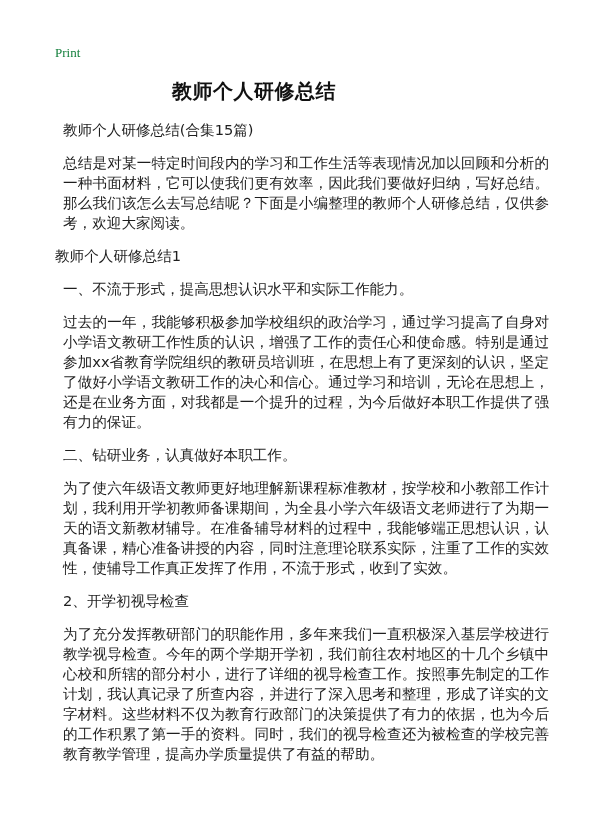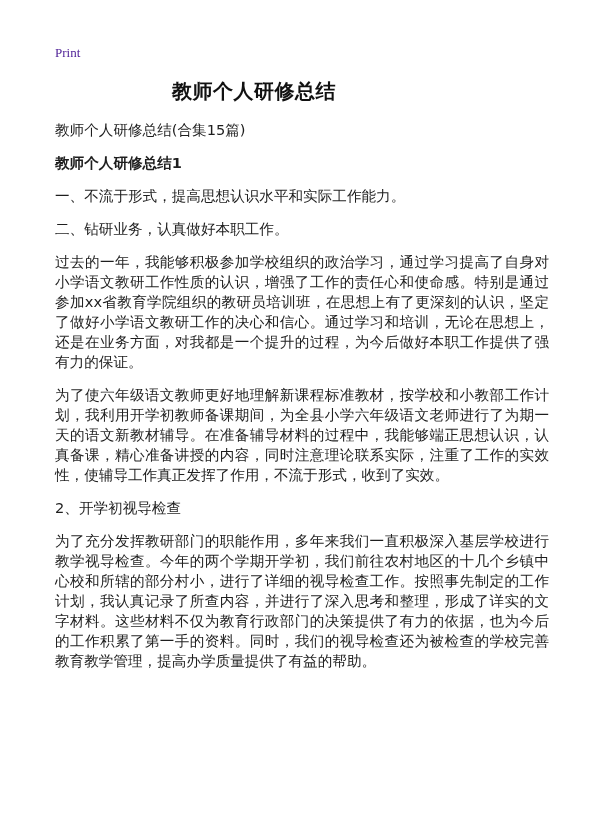--- a/index.html
+++ b/index.html
@@ -1,37 +1,38 @@
 <!DOCTYPE html>
 <html><head>
 <meta charset="utf-8">
 <style>
   html, body { margin: 0; padding: 0; background: #ffffff; }
   body { width: 600px; height: 828px; overflow: hidden; position: relative;
          font-family: "DejaVu Sans", sans-serif; color: #1a1a1a; }
   .print { position: absolute; left: 55px; top: 45px; font-family: "Liberation Serif", serif;
-           font-size: 13px; color: #4c1d95; }
+           font-size: 13px; color: #15803d; }
   .title { position: absolute; left: 0; width: 508px; top: 78px; text-align: center;
            font-size: 20px; font-weight: bold; color: #111; letter-spacing: 0.5px; }
   .content { position: absolute; left: 55px; top: 120px; width: 494px; font-size: 14.6px;
              line-height: 20px; color: #1e1e1e; }
-  .content p { margin: 0 0 13px 0; text-align: justify; word-break: break-all; }
+  .content p { margin: 0 0 13px 8px; text-align: justify; word-break: break-all; }
   .content p.subtitle { margin-bottom: 13px; }
-  .content h3 { margin: 0 0 13px 0; font-size: 14.6px; font-weight: bold; line-height: 20px; }
+  .content h3 { margin: 0 0 13px 0; font-size: 14.6px; font-weight: normal; line-height: 20px; }
 </style>
 </head>
 <body>
 
 <div class="print">Print</div>
 
 <div class="title">教师个人研修总结</div>
 
 <div class="content">
   <p class="subtitle">教师个人研修总结(合集15篇)</p>
+  <p>总结是对某一特定时间段内的学习和工作生活等表现情况加以回顾和分析的一种书面材料，它可以使我们更有效率，因此我们要做好归纳，写好总结。那么我们该怎么去写总结呢？下面是小编整理的教师个人研修总结，仅供参考，欢迎大家阅读。</p>
   <h3>教师个人研修总结1</h3>
   <p>一、不流于形式，提高思想认识水平和实际工作能力。</p>
+  <p>过去的一年，我能够积极参加学校组织的政治学习，通过学习提高了自身对小学语文教研工作性质的认识，增强了工作的责任心和使命感。特别是通过参加xx省教育学院组织的教研员培训班，在思想上有了更深刻的认识，坚定了做好小学语文教研工作的决心和信心。通过学习和培训，无论在思想上，还是在业务方面，对我都是一个提升的过程，为今后做好本职工作提供了强有力的保证。</p>
   <p>二、钻研业务，认真做好本职工作。</p>
-  <p>过去的一年，我能够积极参加学校组织的政治学习，通过学习提高了自身对小学语文教研工作性质的认识，增强了工作的责任心和使命感。特别是通过参加xx省教育学院组织的教研员培训班，在思想上有了更深刻的认识，坚定了做好小学语文教研工作的决心和信心。通过学习和培训，无论在思想上，还是在业务方面，对我都是一个提升的过程，为今后做好本职工作提供了强有力的保证。</p>
   <p>为了使六年级语文教师更好地理解新课程标准教材，按学校和小教部工作计划，我利用开学初教师备课期间，为全县小学六年级语文老师进行了为期一天的语文新教材辅导。在准备辅导材料的过程中，我能够端正思想认识，认真备课，精心准备讲授的内容，同时注意理论联系实际，注重了工作的实效性，使辅导工作真正发挥了作用，不流于形式，收到了实效。</p>
   <p>2、开学初视导检查</p>
   <p>为了充分发挥教研部门的职能作用，多年来我们一直积极深入基层学校进行教学视导检查。今年的两个学期开学初，我们前往农村地区的十几个乡镇中心校和所辖的部分村小，进行了详细的视导检查工作。按照事先制定的工作计划，我认真记录了所查内容，并进行了深入思考和整理，形成了详实的文字材料。这些材料不仅为教育行政部门的决策提供了有力的依据，也为今后的工作积累了第一手的资料。同时，我们的视导检查还为被检查的学校完善教育教学管理，提高办学质量提供了有益的帮助。</p>
 
 </div>
 
 </body></html>

